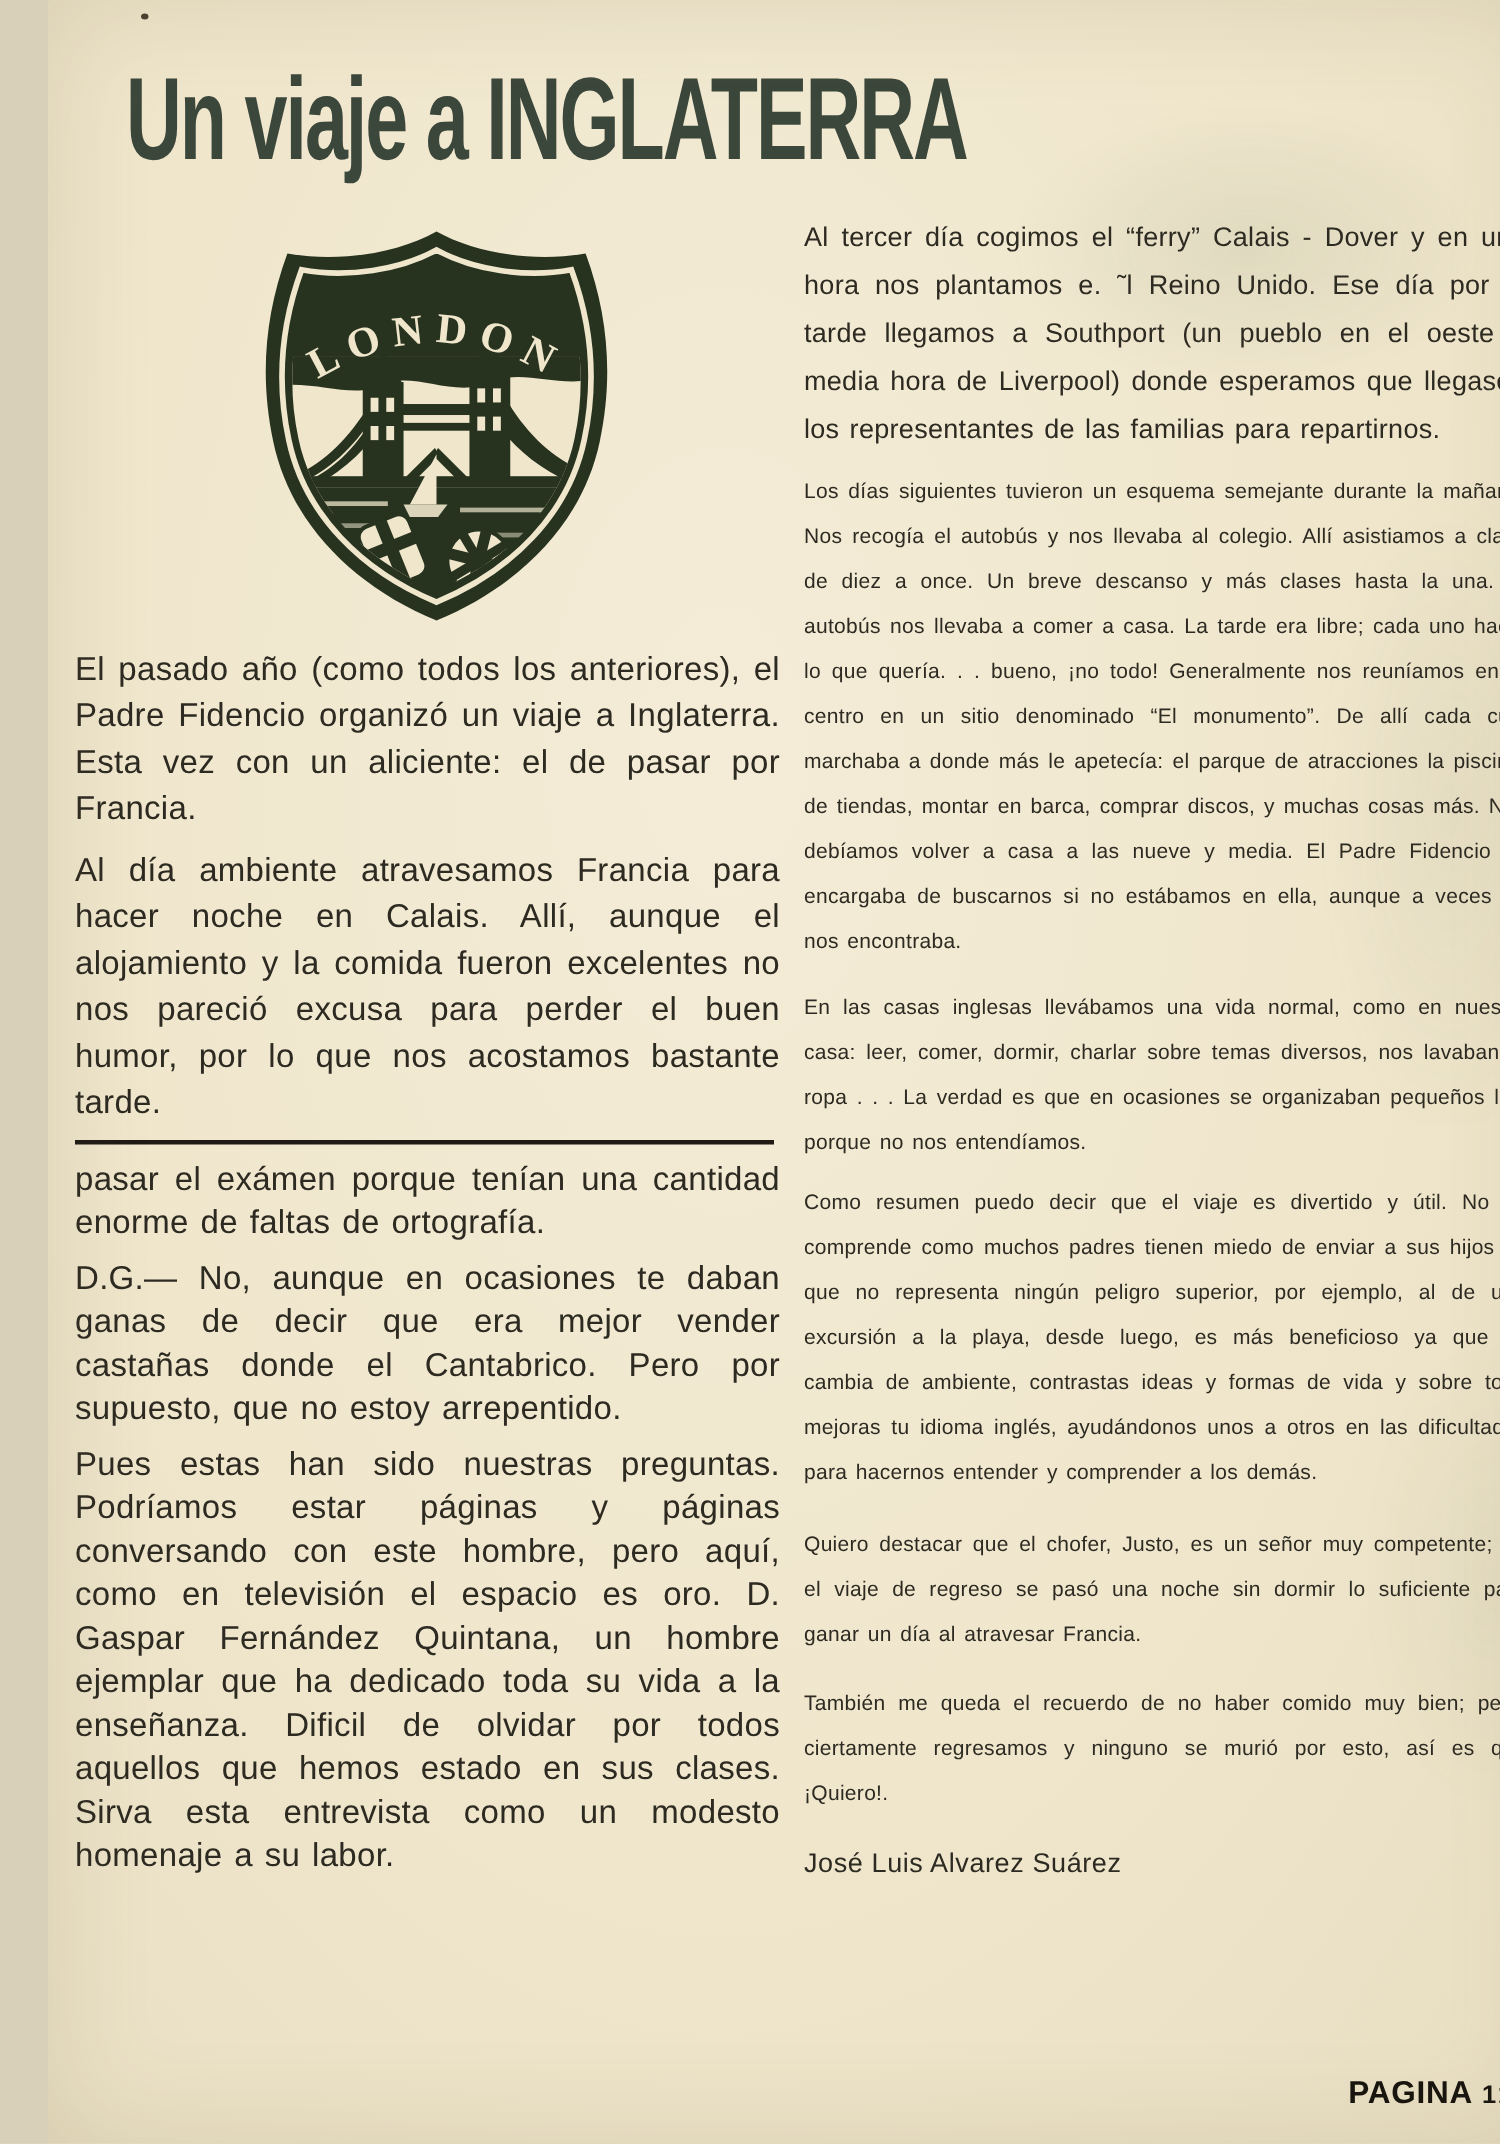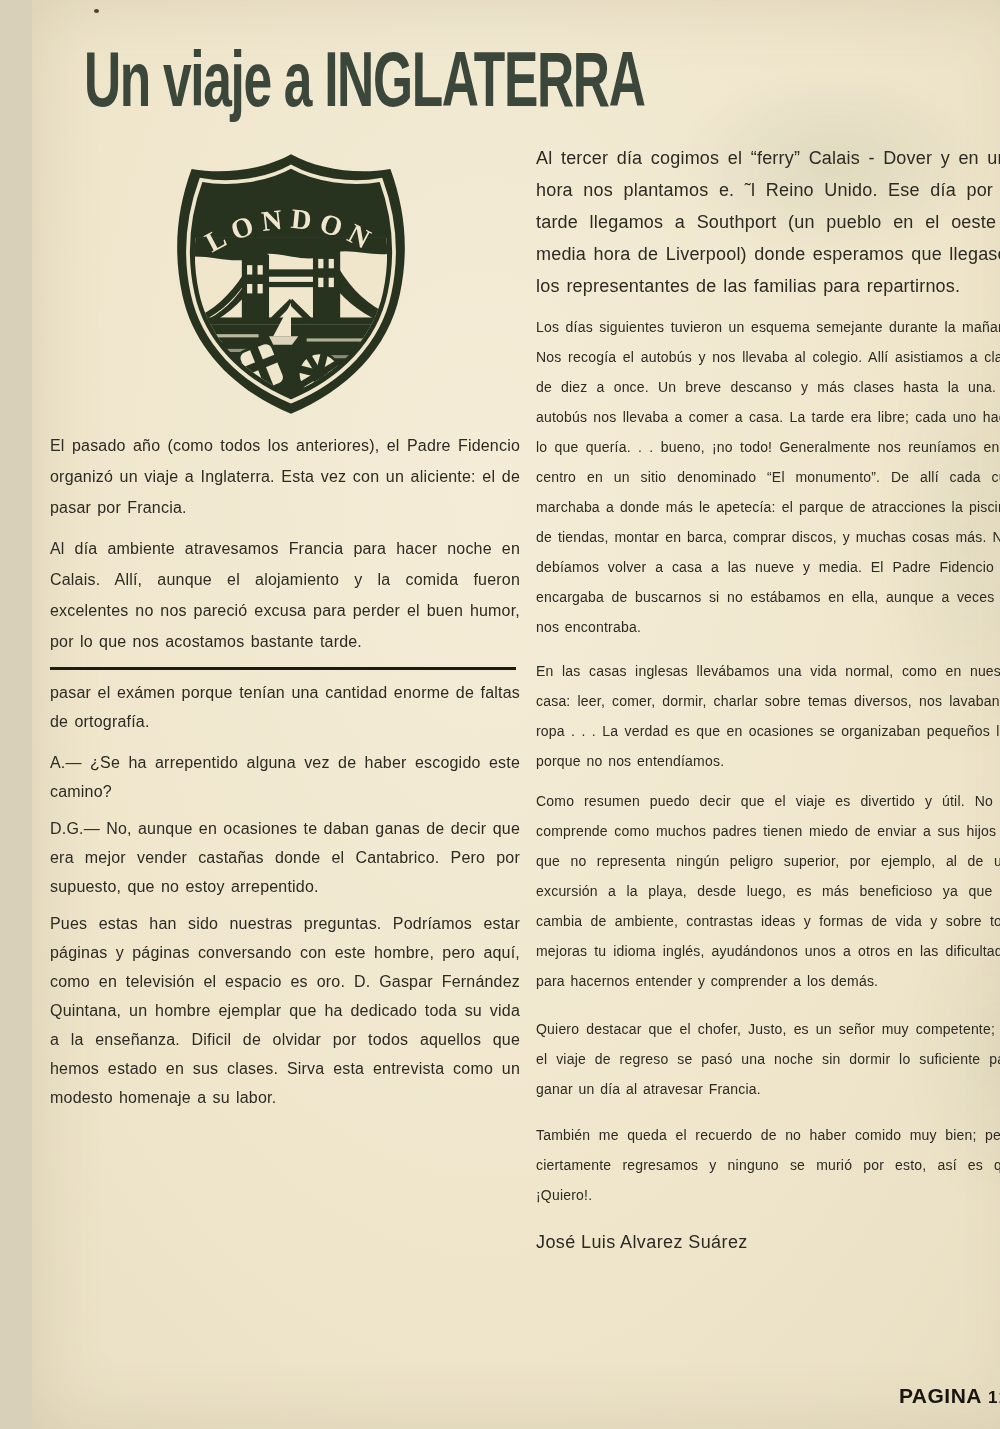--- a/index.html
+++ b/index.html
@@ -14,21 +14,21 @@
   .page::after{content:"";position:absolute;inset:0;box-shadow:inset 0 0 70px rgba(120,100,60,.16);pointer-events:none;}
   .headline{
     position:absolute;left:52px;top:40px;margin:0;
     font-weight:bold;font-size:78px;letter-spacing:-2px;line-height:1;
     transform:scaleX(.66);transform-origin:left top;
     color:#3c473c;white-space:nowrap;
   }
   .col-left{position:absolute;left:18px;top:140px;width:470px;}
   .col-right{position:absolute;left:504px;top:140px;width:482px;}
   p{margin:0;text-align:justify;letter-spacing:.2px;word-spacing:1.6px;}
-  .col-left p{font-size:16px;line-height:31px;}
+  .col-left p{font-size:22px;line-height:31px;}
   .col-left .interview p{line-height:29px;}
   .col-right p{font-size:14px;line-height:30px;}
   .col-right p.lead{font-size:18px;line-height:32px;}
   .badge-wrap{width:262px;margin:8px 0 0 110px;}
   .rule{height:3px;background:#1f1b14;border:none;margin:10px 4px 0 0;}
   .signature{margin-top:22px;text-align:left;font-size:18px;letter-spacing:.4px;}
   .pagina{position:absolute;right:22px;top:1384px;font-weight:bold;font-size:21px;letter-spacing:.5px;color:#17140e;white-space:nowrap;}
   .pagina .num{font-size:17px;letter-spacing:2px;margin-left:6px;}
   .speck{position:absolute;left:62px;top:9px;width:5px;height:4px;border-radius:50%;background:#4a3f2e;}
   .ghost{position:absolute;pointer-events:none;filter:blur(3px);}
@@ -130,21 +130,20 @@
       </svg>
     </div>
 
     <p style="margin-top:10px">El pasado año (como todos los anteriores), el Padre Fidencio organizó un viaje a Inglaterra. Esta vez con un aliciente: el de pasar por Francia.</p>
     <p style="margin-top:10px">Al día ambiente atravesamos Francia para hacer noche en Calais. Allí, aunque el alojamiento y la comida fueron excelentes no nos pareció excusa para perder el buen humor, por lo que nos acostamos bastante tarde.</p>
 
     <hr class="rule">
 
     <div class="interview">
       <p style="margin-top:8px">pasar el exámen porque tenían una cantidad enorme de faltas de ortografía.</p>
-      <p style="margin-top:12px">A.— ¿Se ha arrepentido alguna vez de haber escogido este camino?</p>
       <p style="margin-top:8px">D.G.— No, aunque en ocasiones te daban ganas de decir que era mejor vender castañas donde el Cantabrico. Pero por supuesto, que no estoy arrepentido.</p>
       <p style="margin-top:8px">Pues estas han sido nuestras preguntas. Podríamos estar páginas y páginas conversando con este hombre, pero aquí, como en televisión el espacio es oro. D. Gaspar Fernández Quintana, un hombre ejemplar que ha dedicado toda su vida a la enseñanza. Dificil de olvidar por todos aquellos que hemos estado en sus clases. Sirva esta entrevista como un modesto homenaje a su labor.</p>
     </div>
   </div>
 
   <div class="col-right">
     <p class="lead" style="margin-top:2px">Al tercer día cogimos el “ferry” Calais - Dover y en una hora nos plantamos e. ˜l Reino Unido. Ese día por la tarde llegamos a Southport (un pueblo en el oeste a media hora de Liverpool) donde esperamos que llegasen los representantes de las familias para repartirnos.</p>
     <p style="margin-top:10px">Los días siguientes tuvieron un esquema semejante durante la mañana. Nos recogía el autobús y nos llevaba al colegio. Allí asistiamos a clase de diez a once. Un breve descanso y más clases hasta la una. El autobús nos llevaba a comer a casa. La tarde era libre; cada uno hacía lo que quería. . . bueno, ¡no todo! Generalmente nos reuníamos en el centro en un sitio denominado “El monumento”. De allí cada cual marchaba a donde más le apetecía: el parque de atracciones la piscina, de tiendas, montar en barca, comprar discos, y muchas cosas más. Nos debíamos volver a casa a las nueve y media. El Padre Fidencio se encargaba de buscarnos si no estábamos en ella, aunque a veces no nos encontraba.</p>
     <p style="margin-top:14px">En las casas inglesas llevábamos una vida normal, como en nuestra casa: leer, comer, dormir, charlar sobre temas diversos, nos lavaban la ropa . . . La verdad es que en ocasiones se organizaban pequeños lios porque no nos entendíamos.</p>
     <p style="margin-top:10px">Como resumen puedo decir que el viaje es divertido y útil. No se comprende como muchos padres tienen miedo de enviar a sus hijos ya que no representa ningún peligro superior, por ejemplo, al de una excursión a la playa, desde luego, es más beneficioso ya que se cambia de ambiente, contrastas ideas y formas de vida y sobre todo mejoras tu idioma inglés, ayudándonos unos a otros en las dificultades para hacernos entender y comprender a los demás.</p>

